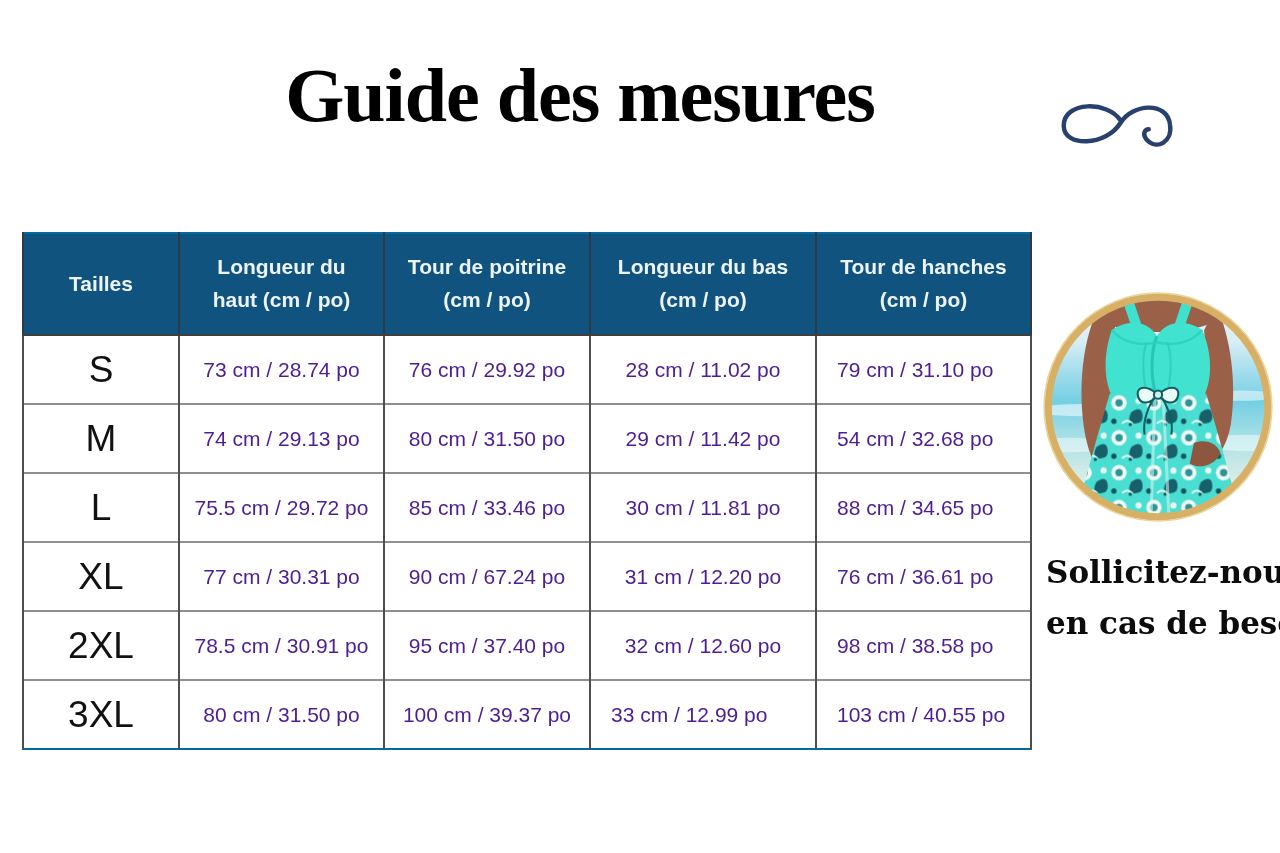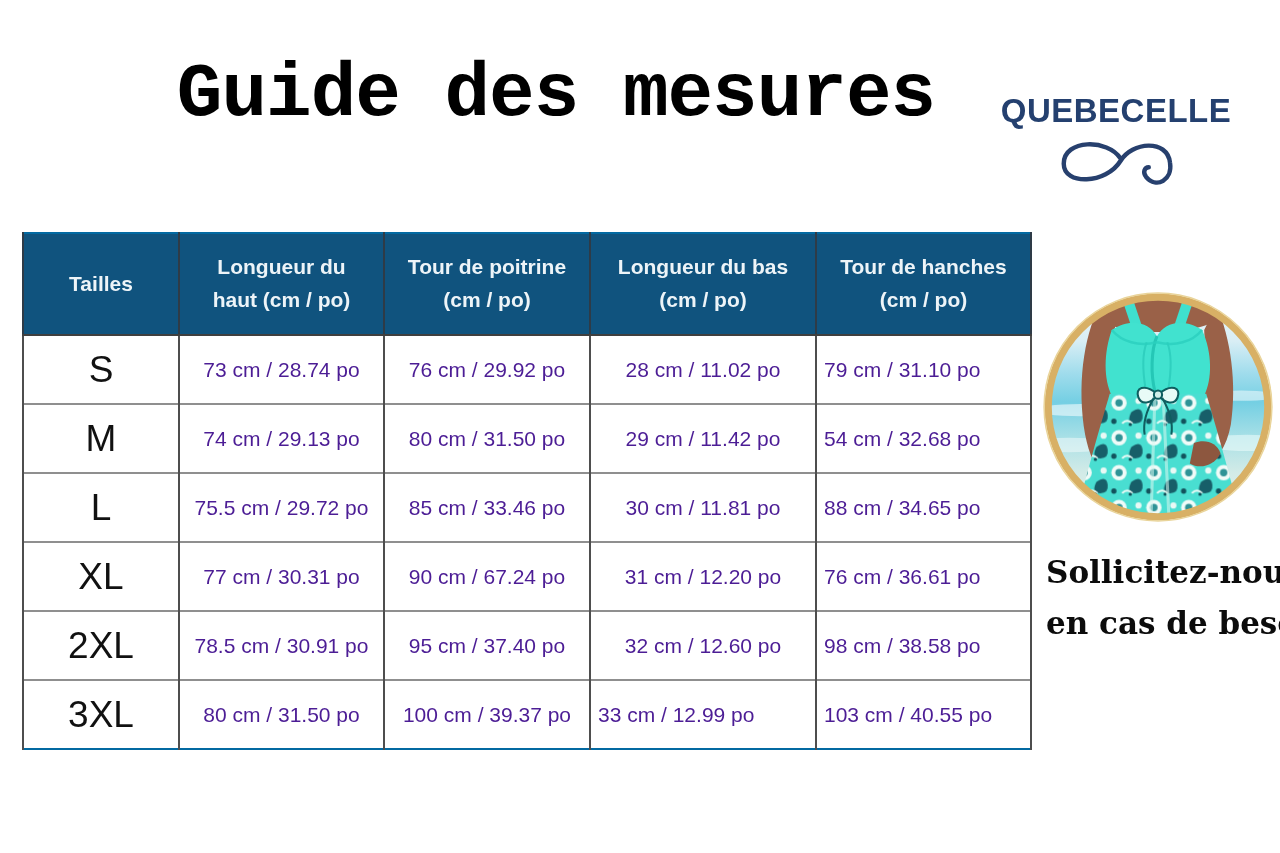--- a/index.html
+++ b/index.html
@@ -6,23 +6,23 @@
   body {
     width:1280px; height:853px;
     background:#ffffff;
     font-family:"Liberation Sans", sans-serif;
     position:relative;
     overflow:hidden;
   }
 
   
   .page-title {
-    position:absolute; top:52px; left:56px; width:1000px;
+    position:absolute; top:52px; left:80px; width:1000px;
     margin:0; text-align:center;
-    font-family:Liberation Mono, monospace;
+    font-family:Liberation Serif, serif;
     font-weight:700; font-size:76px; letter-spacing:-1px;
     color:#000000; white-space:nowrap;
   }
 
   
   .brand {
     position:absolute; left:982px; top:92px; width:268px;
     text-align:center; color:#24406f;
   }
   .brand-name {
@@ -51,41 +51,40 @@
     height:67px;
     font-size:21px; color:#4c1d95;
     border-left:2px solid #4e4e4e; border-right:2px solid #4e4e4e;
     border-top:2px solid #8f8f8f;
     text-align:center; vertical-align:middle;
     padding:0 2px;
     background:#ffffff;
   }
   .size-table tbody tr:first-child td { border-top:none; }
   .size-table td.size-cell { font-size:37px; color:#111111; font-weight:400; }
-  .size-table td.align-left { text-align:left; padding-left:7px; }
+  .size-table td.align-left { text-align:left; padding-left:20px; }
   .hline { display:block; }
 
   
   .product-photo { position:absolute; left:1040px; top:289px; width:236px; height:236px; }
 
   
   .assist-note {
     position:absolute; left:1046px; top:547px;
     font-family:"DejaVu Serif", serif;
     font-weight:700; font-size:31px; line-height:1.65;
     color:#0c0c0c; white-space:nowrap;
   }
 </style>
 </head>
 <body>
 
 <h1 class="page-title">Guide des mesures</h1>
 
 <div class="brand">
-  <div class="brand-name">QUEBECELLE</div>
   <svg class="brand-infinity" width="150" height="62" viewBox="0 0 150 70" aria-hidden="true">
     <path d="M80 32 C 66 10, 16 10, 16 38 C 16 63, 64 61, 80 35 C 93 13, 133 10, 136 37 C 139 56, 121 67, 109 53 C 105 48, 107 42, 112 42" fill="none" stroke="#27406e" stroke-width="5" stroke-linecap="round"></path>
   </svg>
 </div>
 
 <table class="size-table">
   <colgroup>
     <col style="width:156px">
       <col style="width:205px">
       <col style="width:206px">

